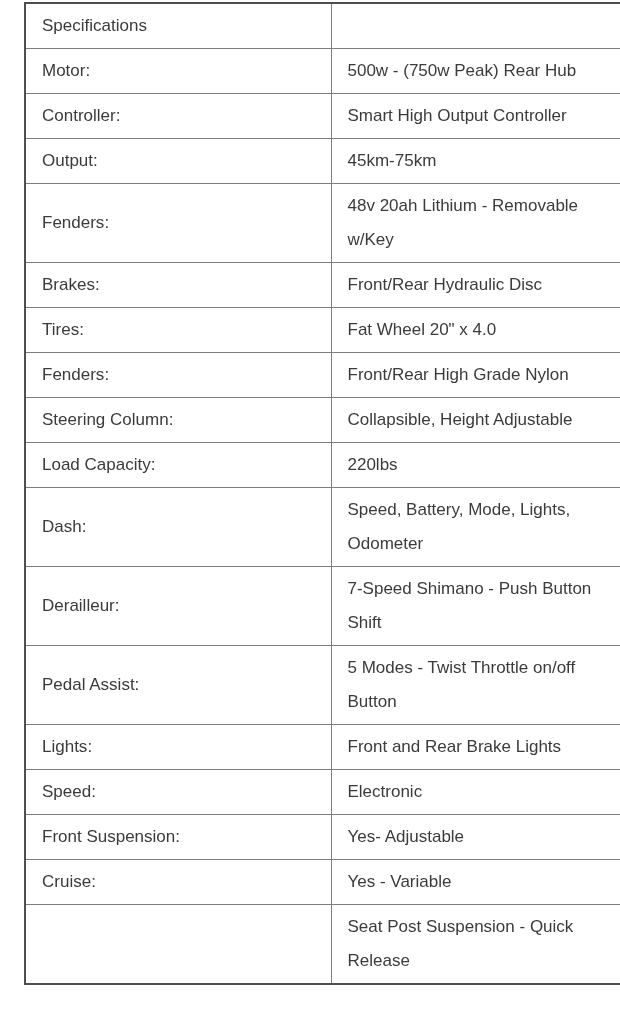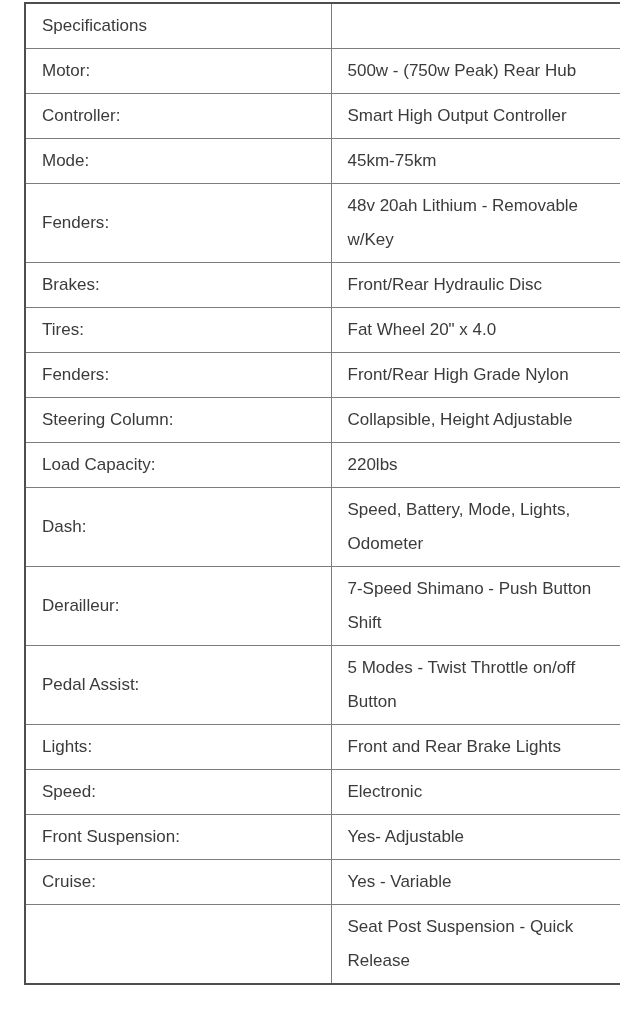--- a/index.html
+++ b/index.html
@@ -61,21 +61,21 @@
     <td class="value-cell"><span class="value-text">500w - (750w Peak) Rear Hub</span></td>
   </tr>
 
   <tr>
     <td class="label-cell"><span class="label-text">Controller</span><span class="colon">:</span></td>
     <td class="value-cell"><span class="value-text">Smart High Output Controller</span></td>
   </tr>
 
 
   <tr>
-    <td class="label-cell"><span class="label-text">Mode</span><span class="colon">:</span></td>
+    <td class="label-cell"><span class="label-text">Output</span><span class="colon">:</span></td>
     <td class="value-cell"><span class="value-text">45km-75km</span></td>
   </tr>
 
   <tr>
     <td class="label-cell"><span class="label-text">Fenders</span><span class="colon">:</span></td>
     <td class="value-cell"><span class="value-text">48v 20ah Lithium - Removable w/Key</span></td>
   </tr>
 
 
   <tr>

